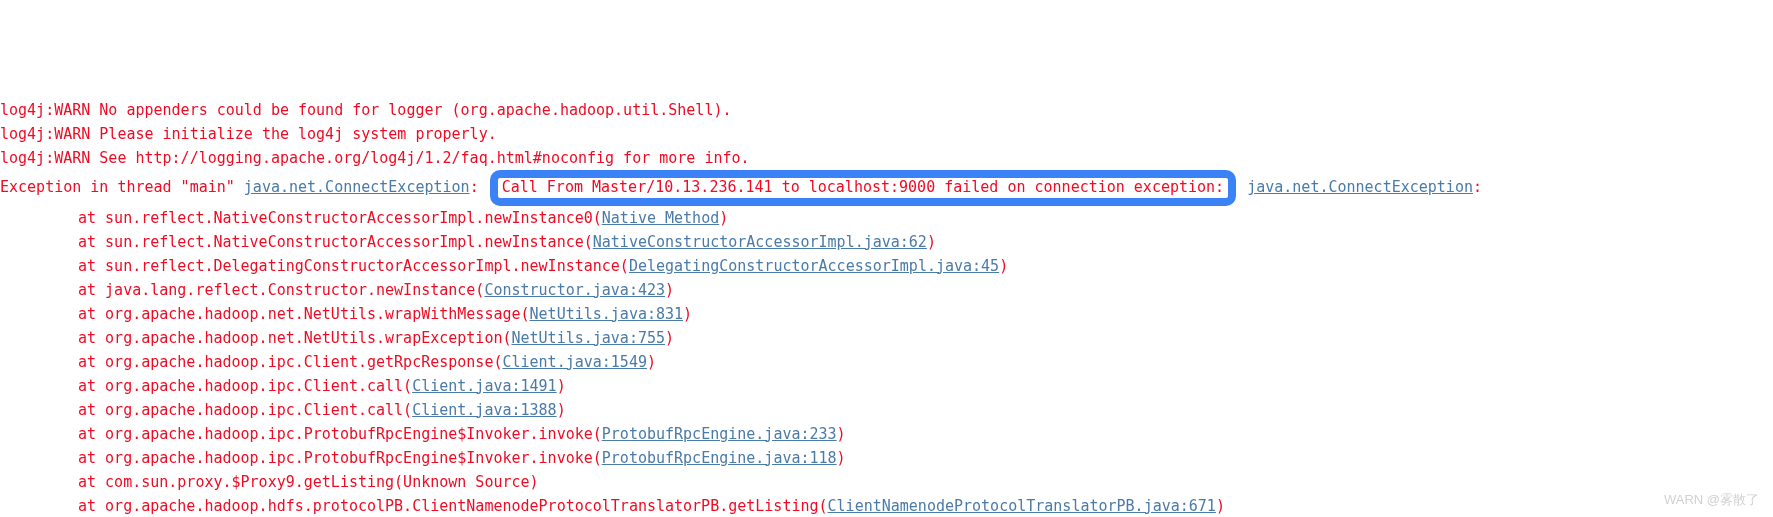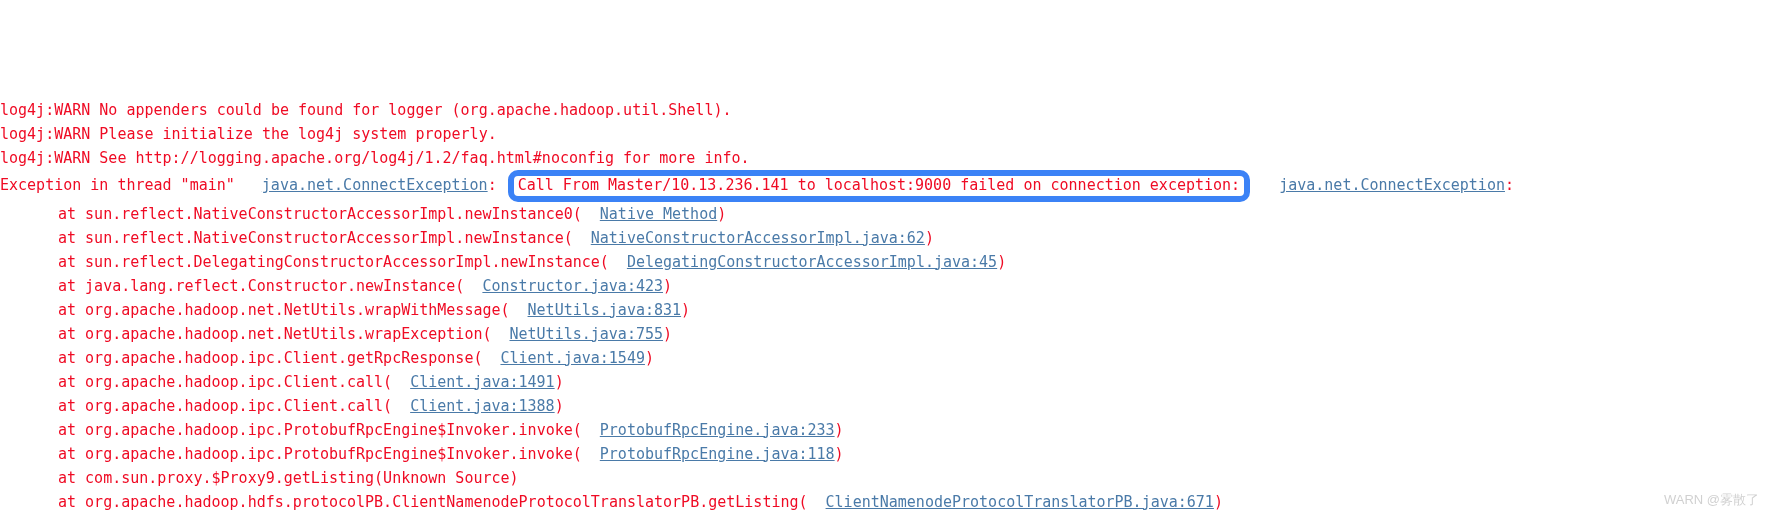--- a/index.html
+++ b/index.html
@@ -15,34 +15,33 @@
       color: #000;
       white-space: pre;
       padding: 2px 0;
       overflow-x: auto;
     }
     .line {
       display: block;
       white-space: nowrap;
     }
     .indent {
-      padding-left: 58px;
+      padding-left: 78px;
     }
     .error-text {
       color: #ef0b24;
     }
     .link-text {
       color: #4a7aa8;
       text-decoration: underline;
       cursor: pointer;
-      margin-left: 18px;
     }
     .highlight-box {
       display: inline-block;
-      border: 6px solid #3b82f6;
+      border: 8px solid #3b82f6;
       border-radius: 10px;
       padding: 0 4px;
       margin: 0 2px;
       vertical-align: middle;
       line-height: 1.3;
     }
     .watermark {
       position: fixed;
       right: 14px;
       bottom: 6px;

